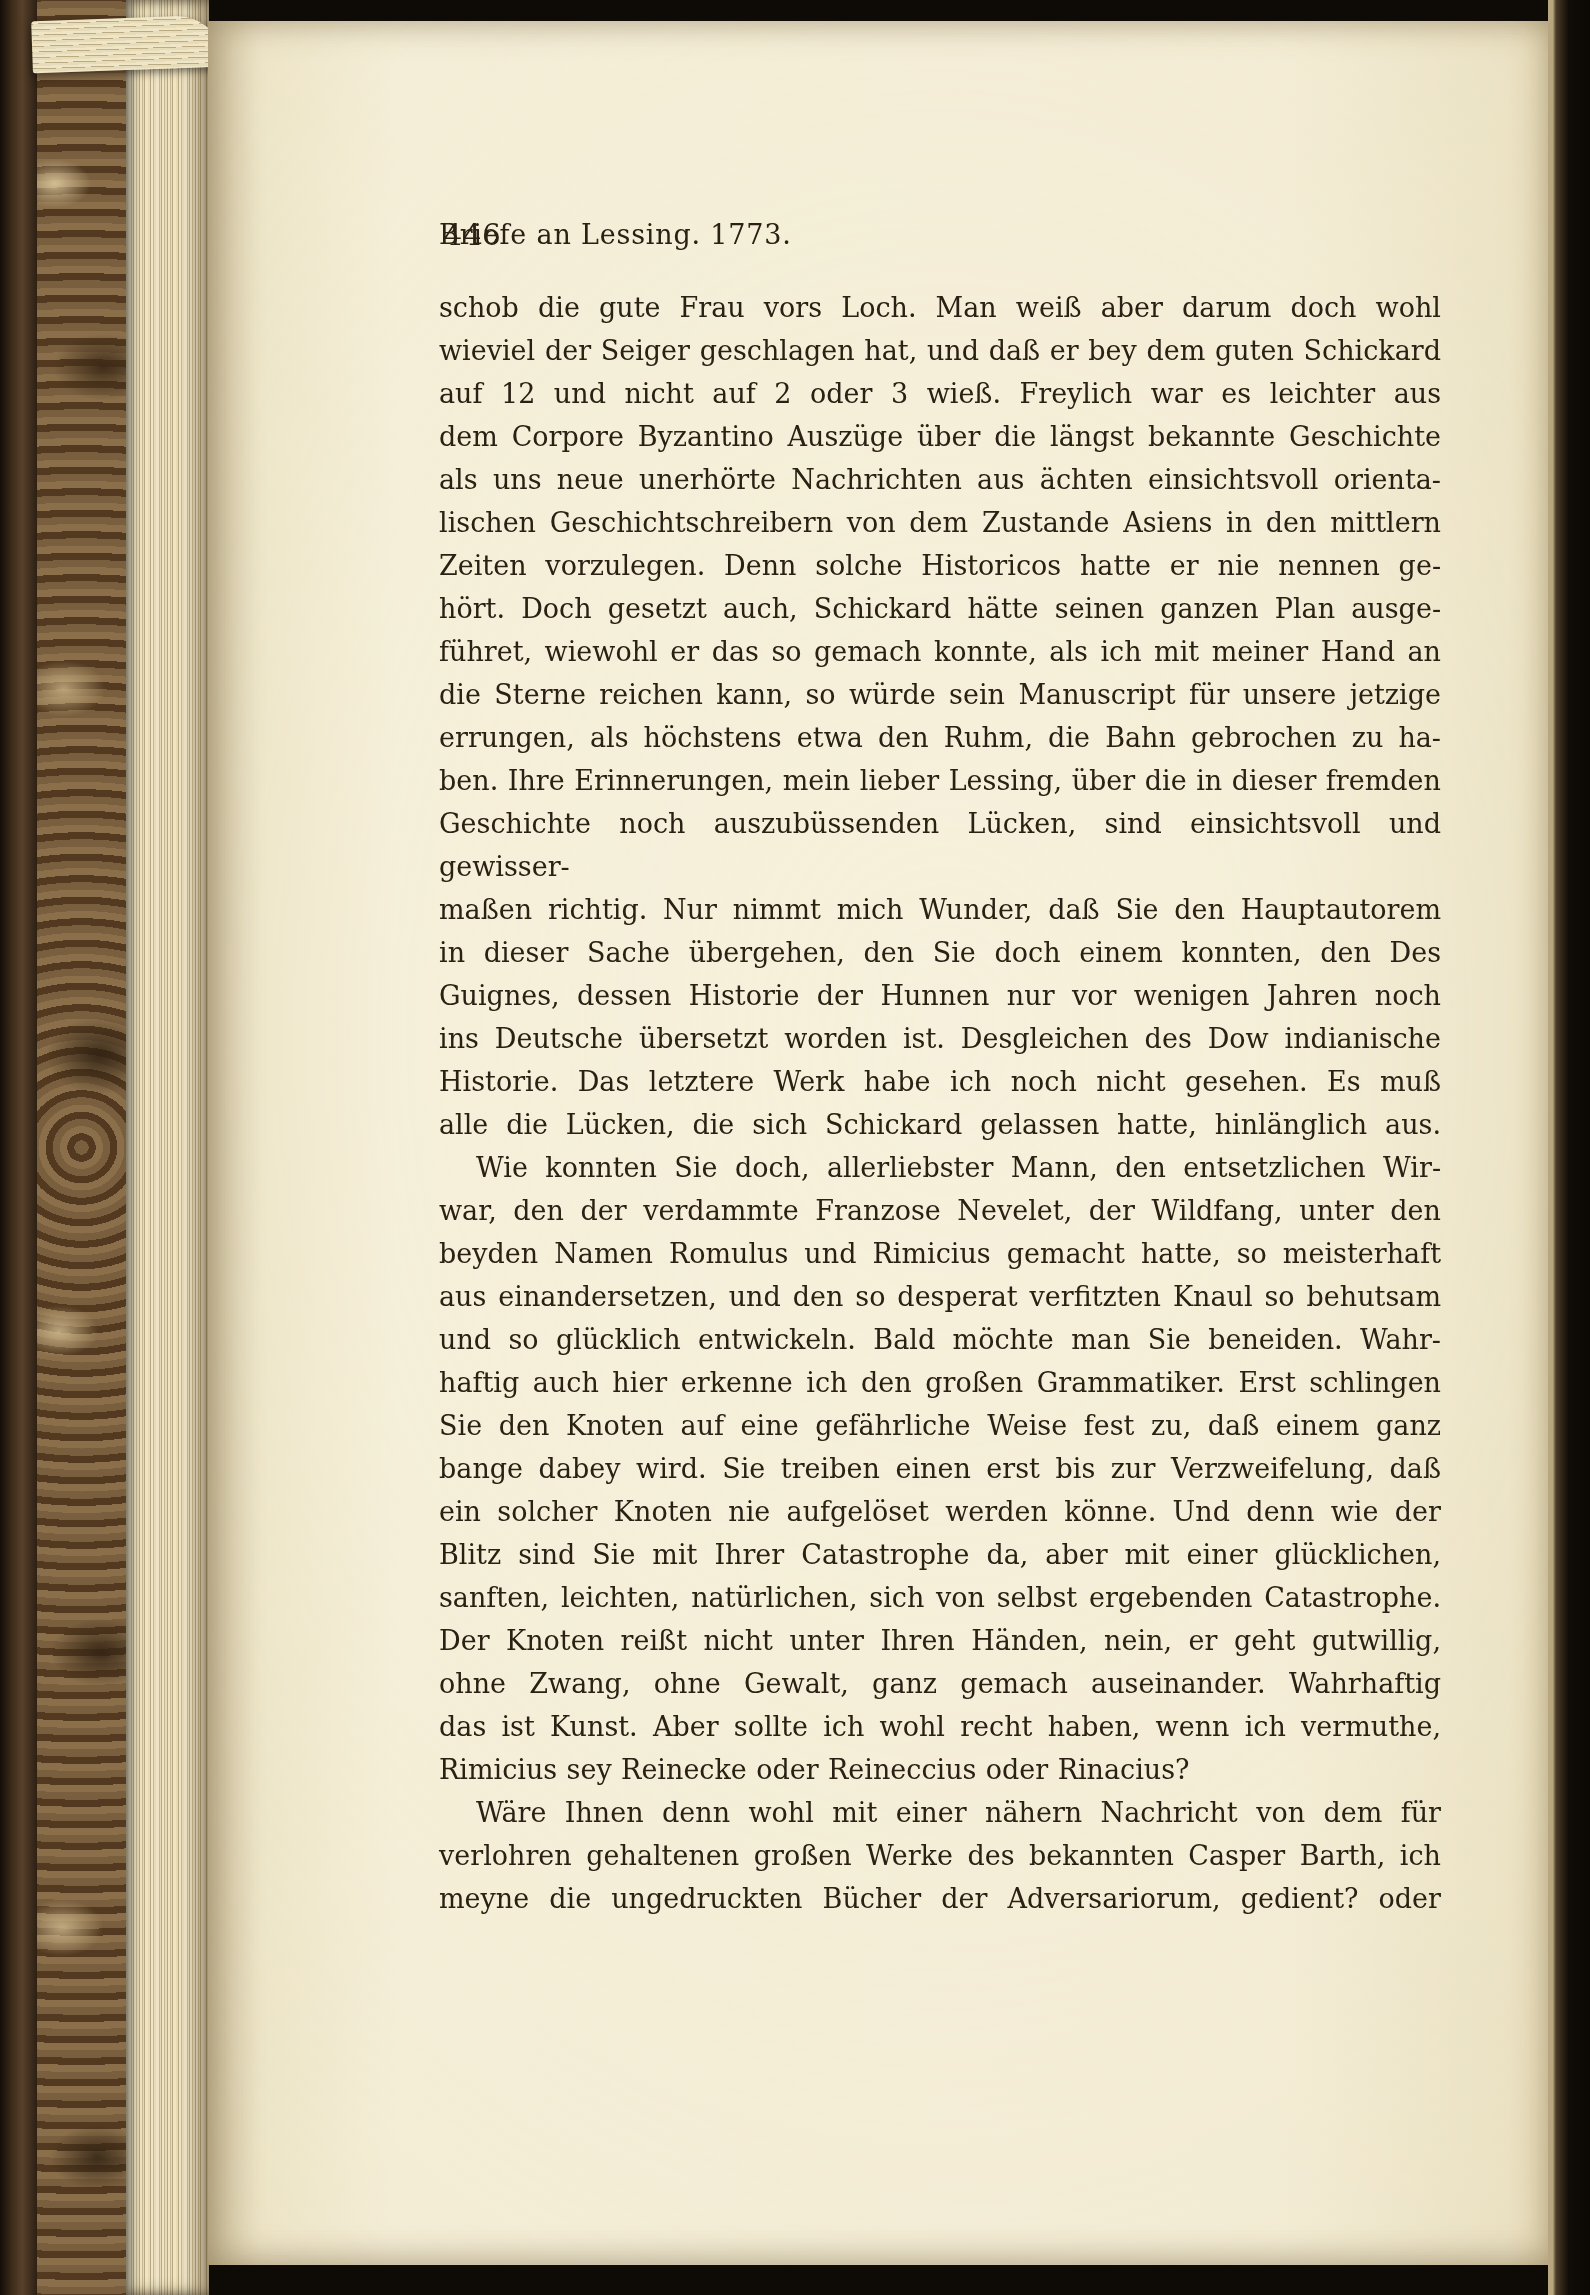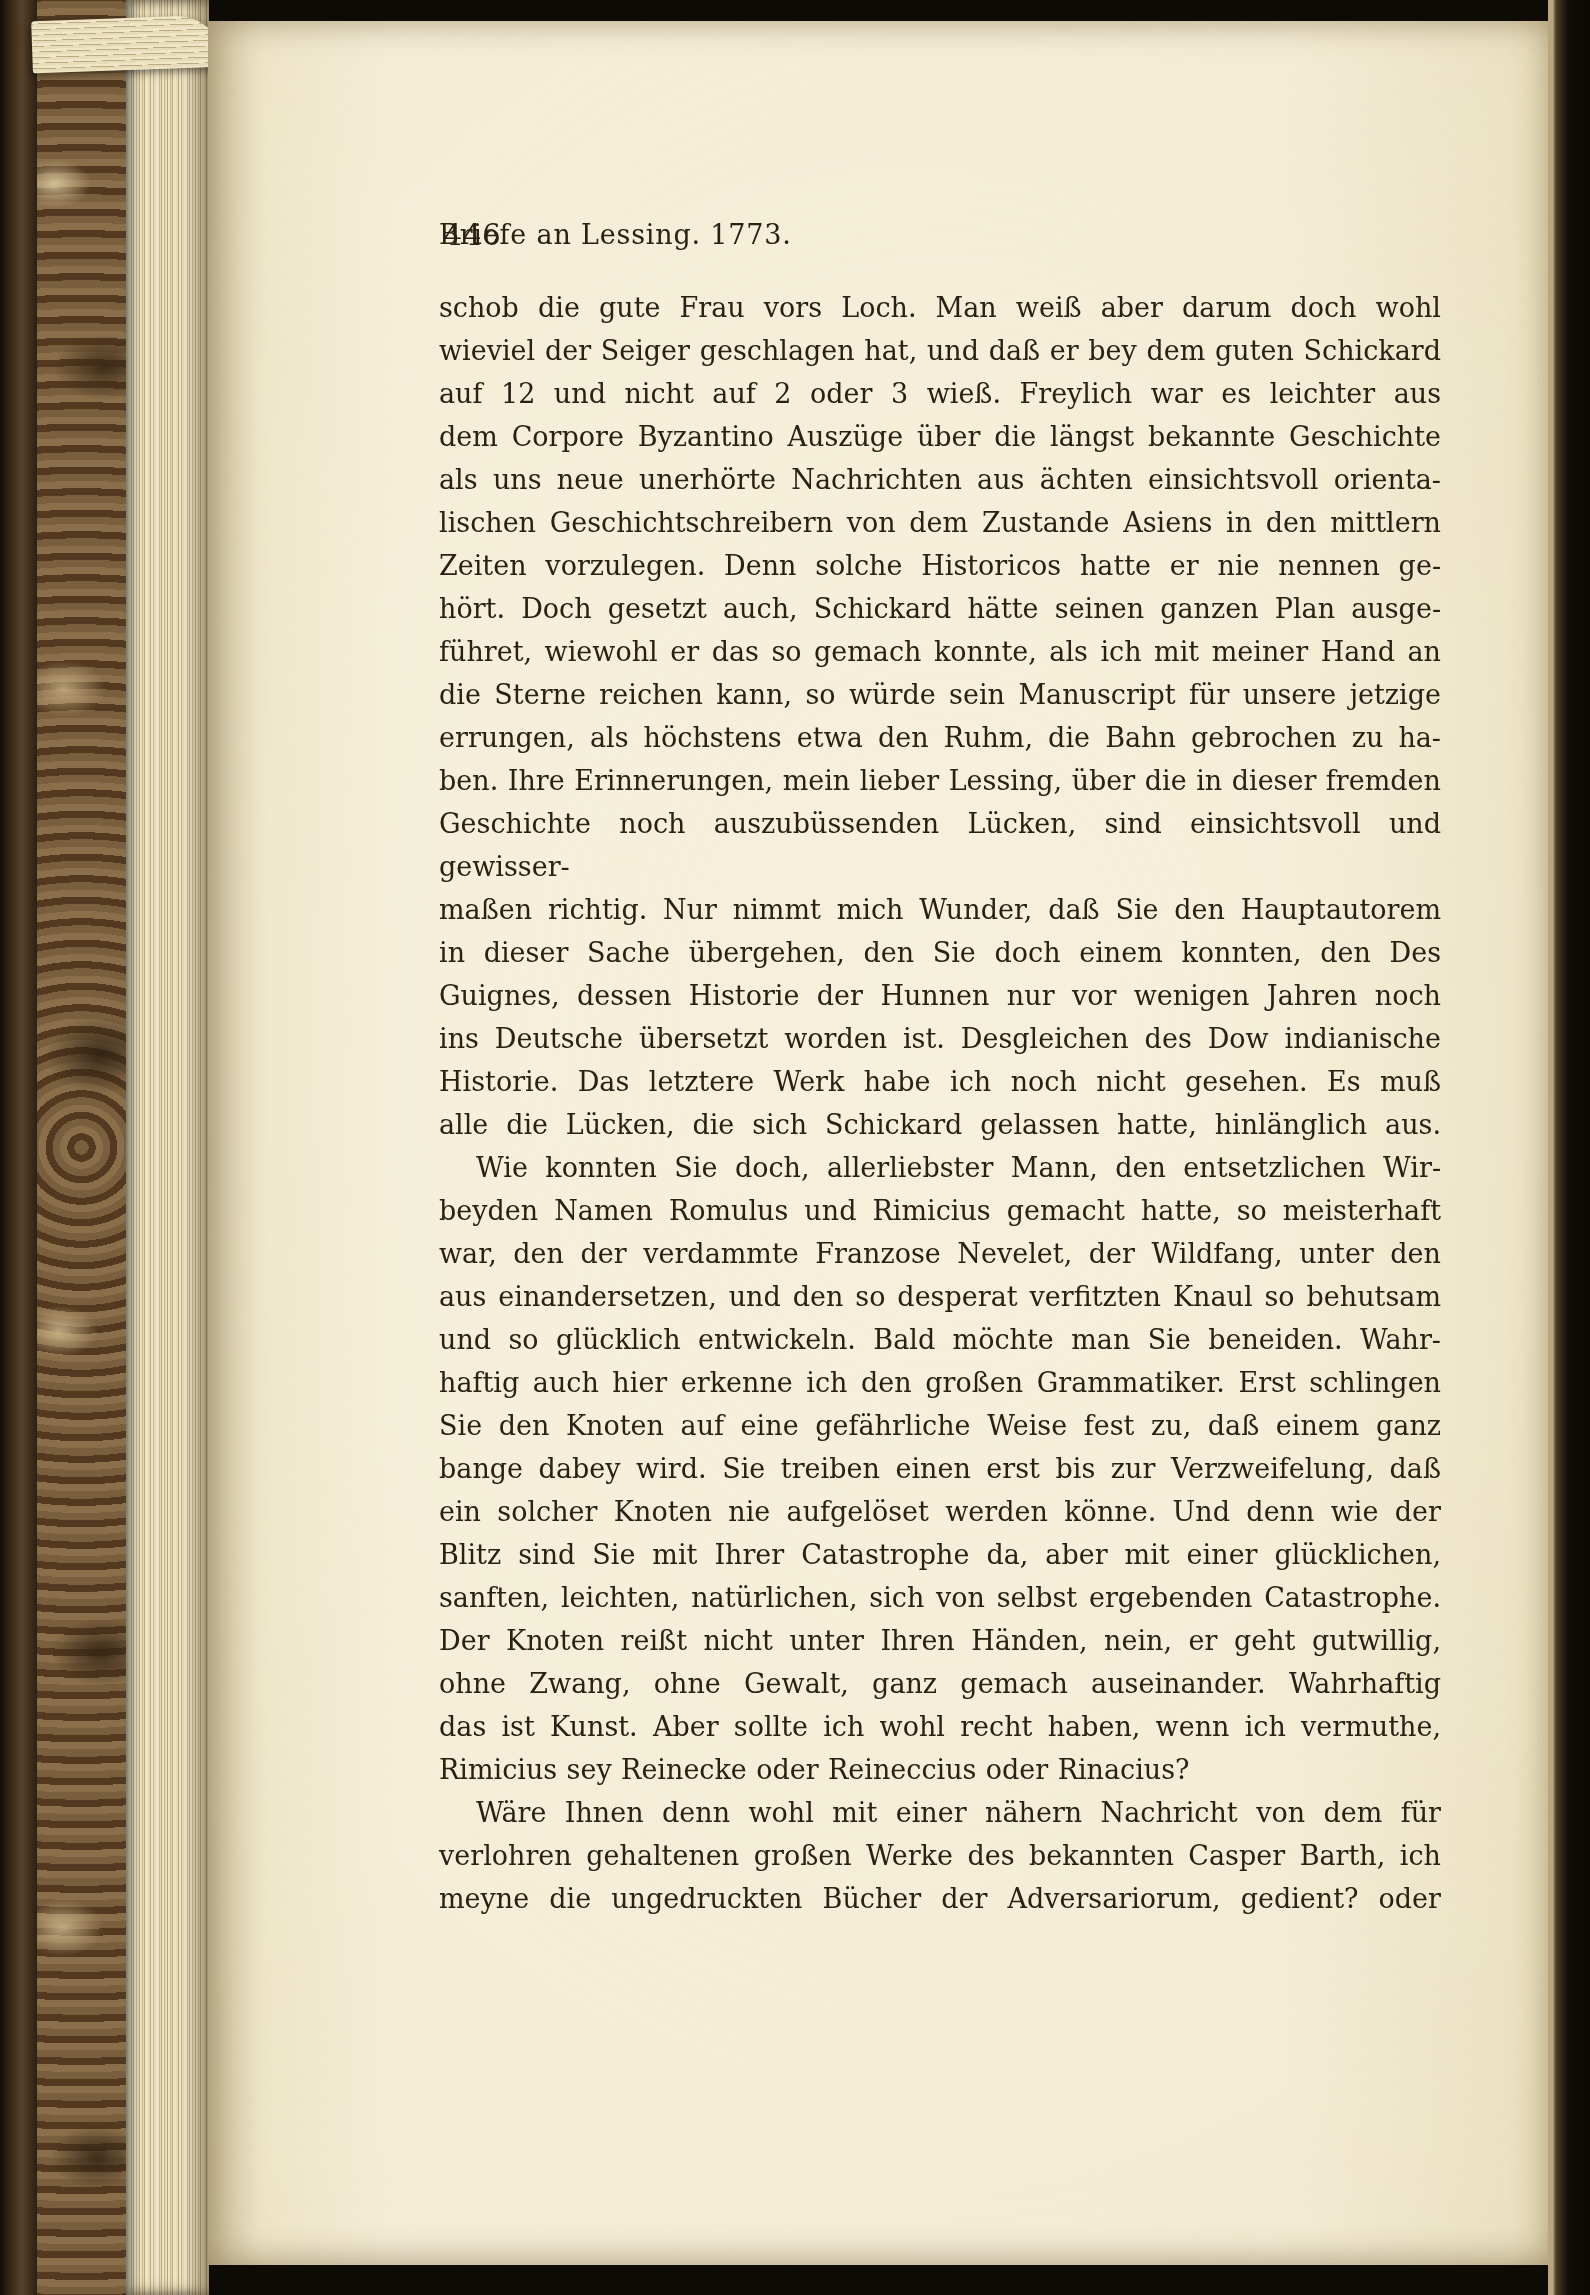--- a/index.html
+++ b/index.html
@@ -110,22 +110,22 @@
         <div class="line">errungen, als höchstens etwa den Ruhm, die Bahn gebrochen zu ha-</div>
         <div class="line">ben.  Ihre Erinnerungen, mein lieber Lessing, über die in dieser fremden</div>
         <div class="line">Geschichte noch auszubüssenden Lücken, sind einsichtsvoll und gewisser-</div>
         <div class="line">maßen richtig.  Nur nimmt mich Wunder, daß Sie den Hauptautorem</div>
         <div class="line">in dieser Sache übergehen, den Sie doch einem konnten, den Des</div>
         <div class="line">Guignes, dessen Historie der Hunnen nur vor wenigen Jahren noch</div>
         <div class="line">ins Deutsche übersetzt worden ist.  Desgleichen des Dow indianische</div>
         <div class="line">Historie.  Das letztere Werk habe ich noch nicht gesehen.  Es muß</div>
         <div class="line">alle die Lücken, die sich Schickard gelassen hatte, hinlänglich aus.</div>
         <div class="line indent">Wie konnten Sie doch, allerliebster Mann, den entsetzlichen Wir-</div>
+        <div class="line">war, den der verdammte Franzose Nevelet, der Wildfang, unter den</div>
         <div class="line">beyden Namen Romulus und Rimicius gemacht hatte, so meisterhaft</div>
-        <div class="line">war, den der verdammte Franzose Nevelet, der Wildfang, unter den</div>
         <div class="line">aus einandersetzen, und den so desperat verfitzten Knaul so behutsam</div>
         <div class="line">und so glücklich entwickeln.  Bald möchte man Sie beneiden.  Wahr-</div>
         <div class="line">haftig auch hier erkenne ich den großen Grammatiker.  Erst schlingen</div>
         <div class="line">Sie den Knoten auf eine gefährliche Weise fest zu, daß einem ganz</div>
         <div class="line">bange dabey wird.  Sie treiben einen erst bis zur Verzweifelung, daß</div>
         <div class="line">ein solcher Knoten nie aufgelöset werden könne.  Und denn wie der</div>
         <div class="line">Blitz sind Sie mit Ihrer Catastrophe da, aber mit einer glücklichen,</div>
         <div class="line">sanften, leichten, natürlichen, sich von selbst ergebenden Catastrophe.</div>
         <div class="line">Der Knoten reißt nicht unter Ihren Händen, nein, er geht gutwillig,</div>
         <div class="line">ohne Zwang, ohne Gewalt, ganz gemach auseinander.  Wahrhaftig</div>

